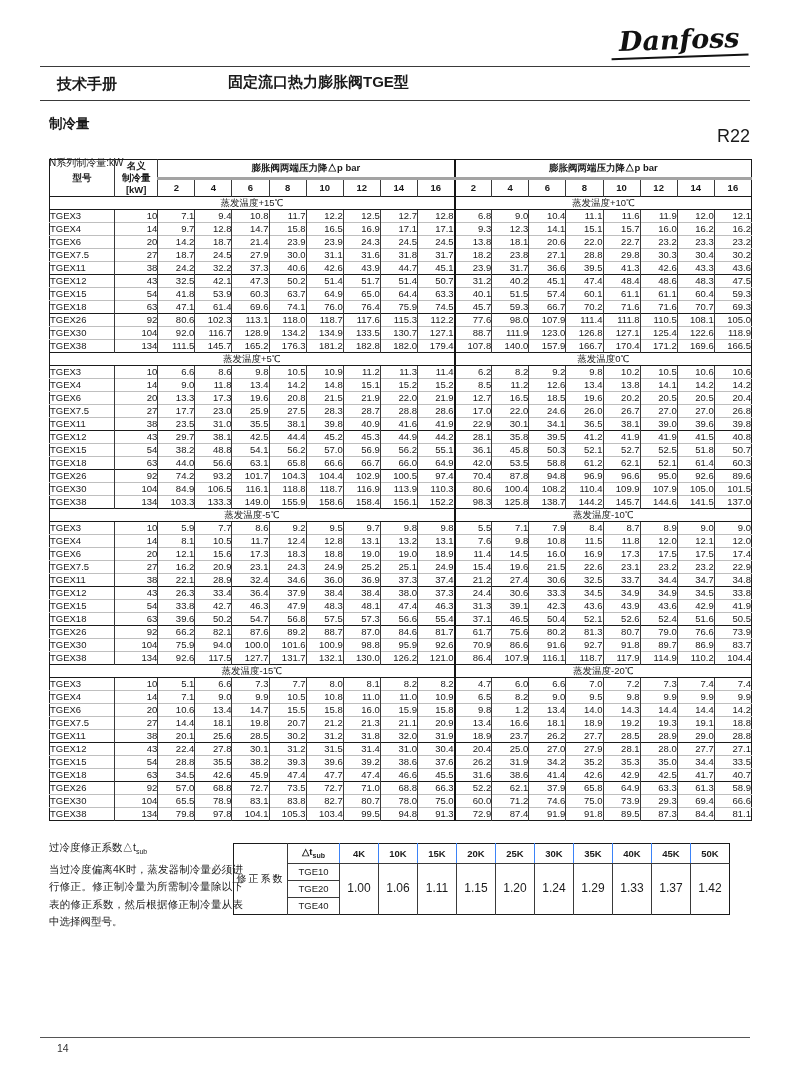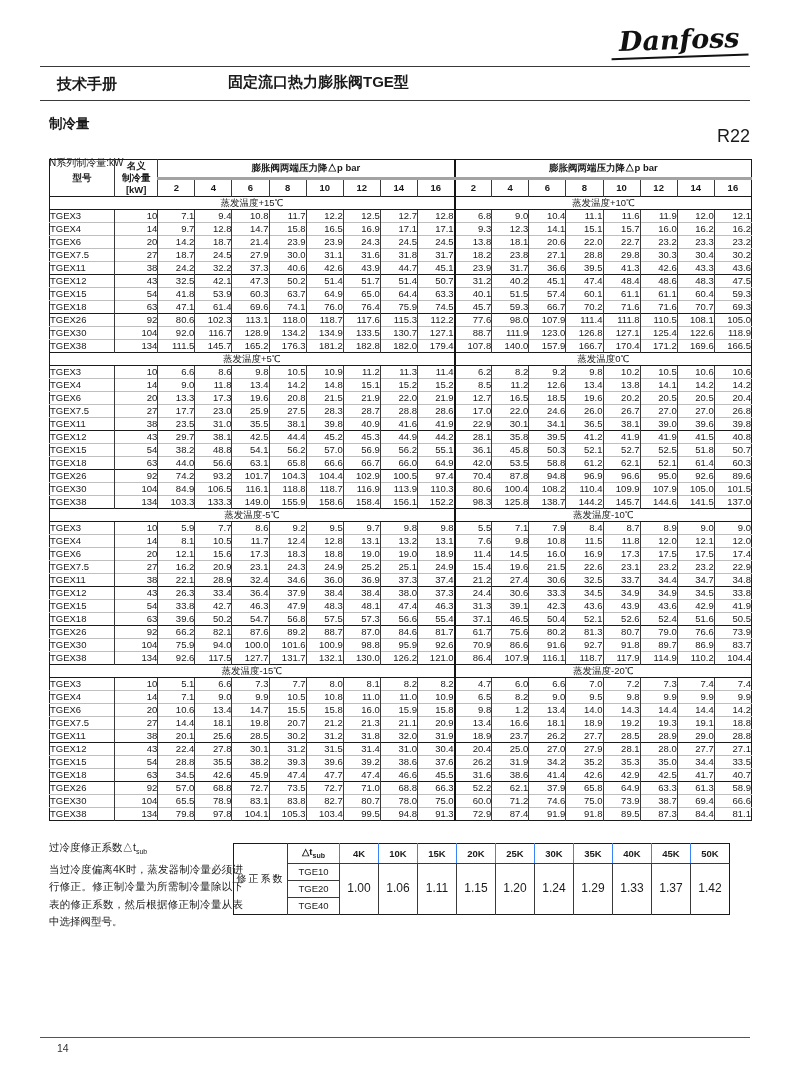--- a/index.html
+++ b/index.html
@@ -978,21 +978,21 @@
           <td class="val">83.8</td>
           <td class="val">82.7</td>
           <td class="val">80.7</td>
           <td class="val">78.0</td>
           <td class="val">75.0</td>
           <td class="val mid">60.0</td>
           <td class="val">71.2</td>
           <td class="val">74.6</td>
           <td class="val">75.0</td>
           <td class="val">73.9</td>
-          <td class="val">38.7</td>
+          <td class="val">29.3</td>
           <td class="val">69.4</td>
           <td class="val">66.6</td>
         </tr>
         <tr class="d">
           <td class="model">TGEX38</td>
           <td class="nom">134</td>
           <td class="val">79.8</td>
           <td class="val">97.8</td>
           <td class="val">104.1</td>
           <td class="val">105.3</td>

